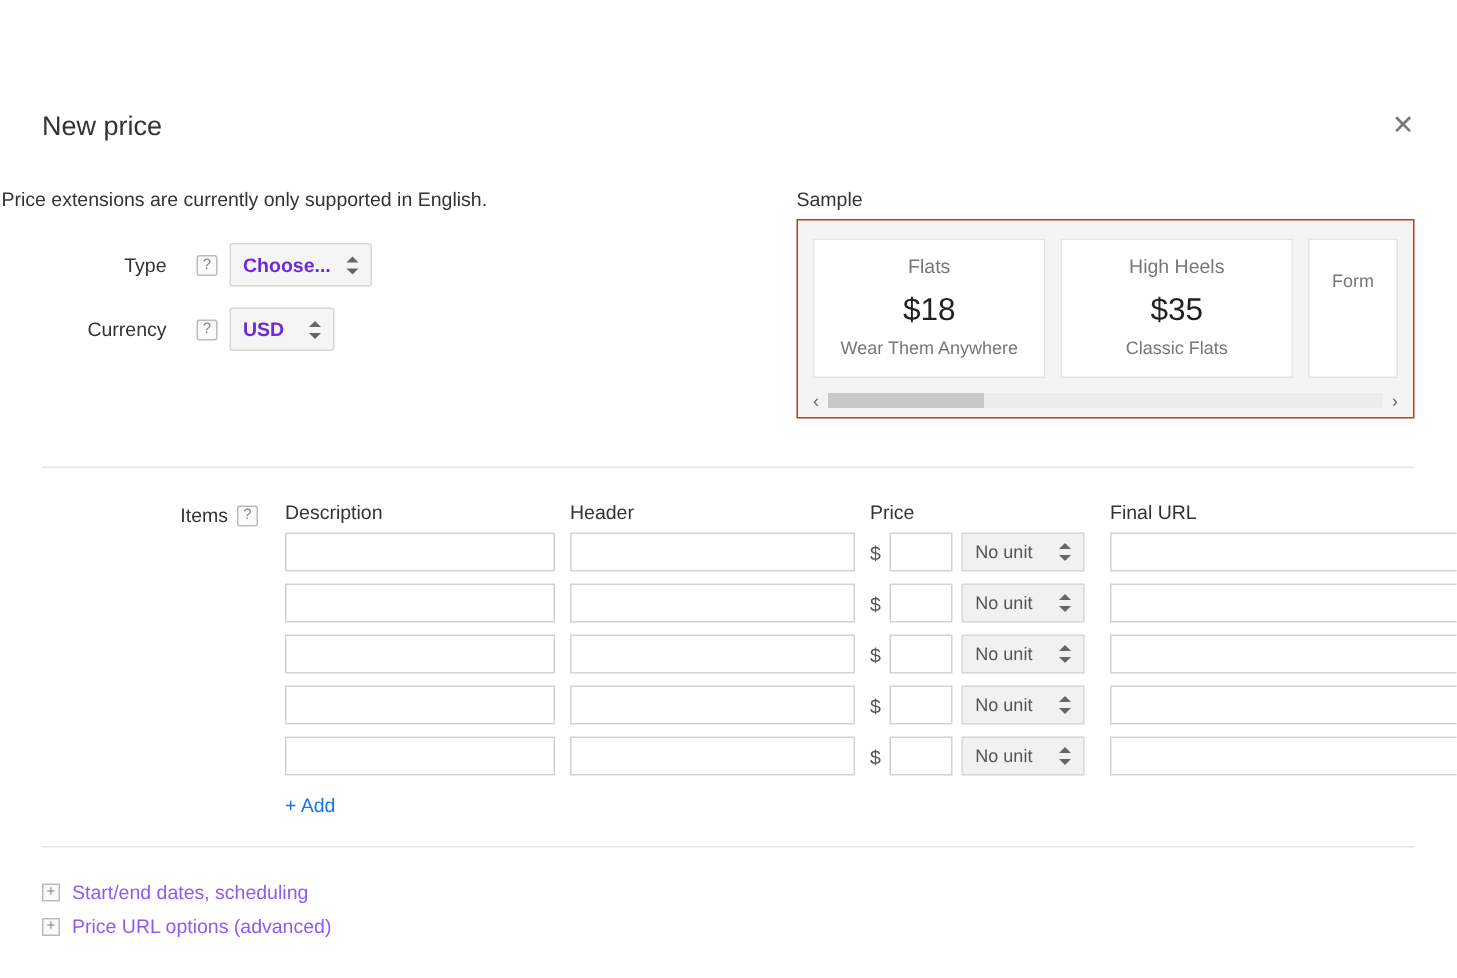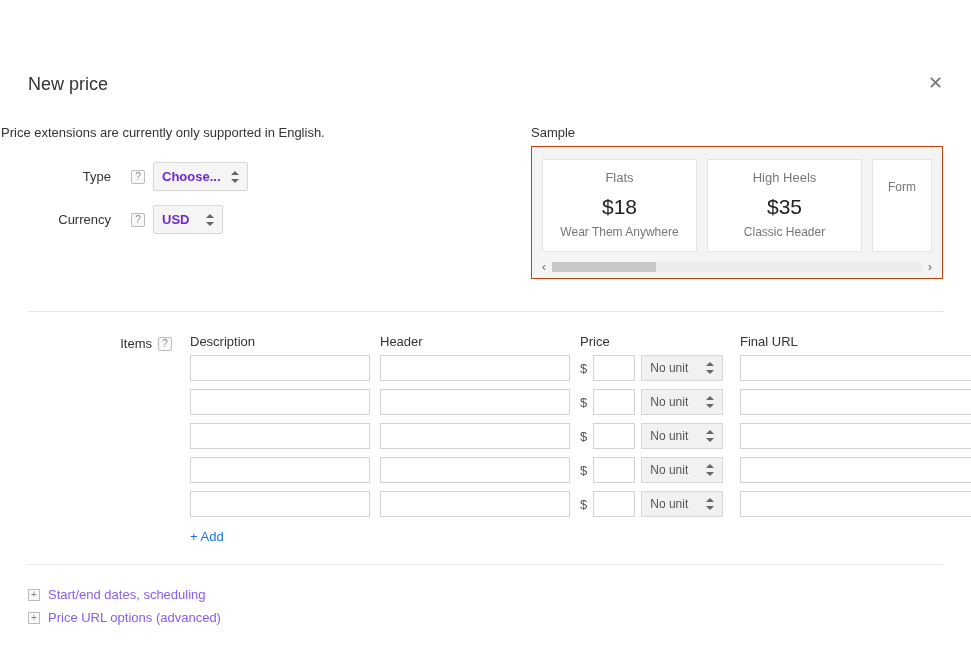--- a/index.html
+++ b/index.html
@@ -159,21 +159,21 @@
     <div class="sample-box">
       <div class="sample-cards">
         <div class="card">
           <div class="card-title">Flats</div>
           <div class="card-price">$18</div>
           <div class="card-sub">Wear Them Anywhere</div>
         </div>
         <div class="card">
           <div class="card-title">High Heels</div>
           <div class="card-price">$35</div>
-          <div class="card-sub">Classic Header</div>
+          <div class="card-sub">Classic Flats</div>
         </div>
         <div class="card" style="flex:0 0 60px; width:60px;">
           <div class="card-title"></div>
           <div class="card-price"></div>
           <div class="card-sub">Form</div>
         </div>
       </div>
       <div class="sample-scroll">
         <button class="arrow-btn">
           <span>‹</span>

